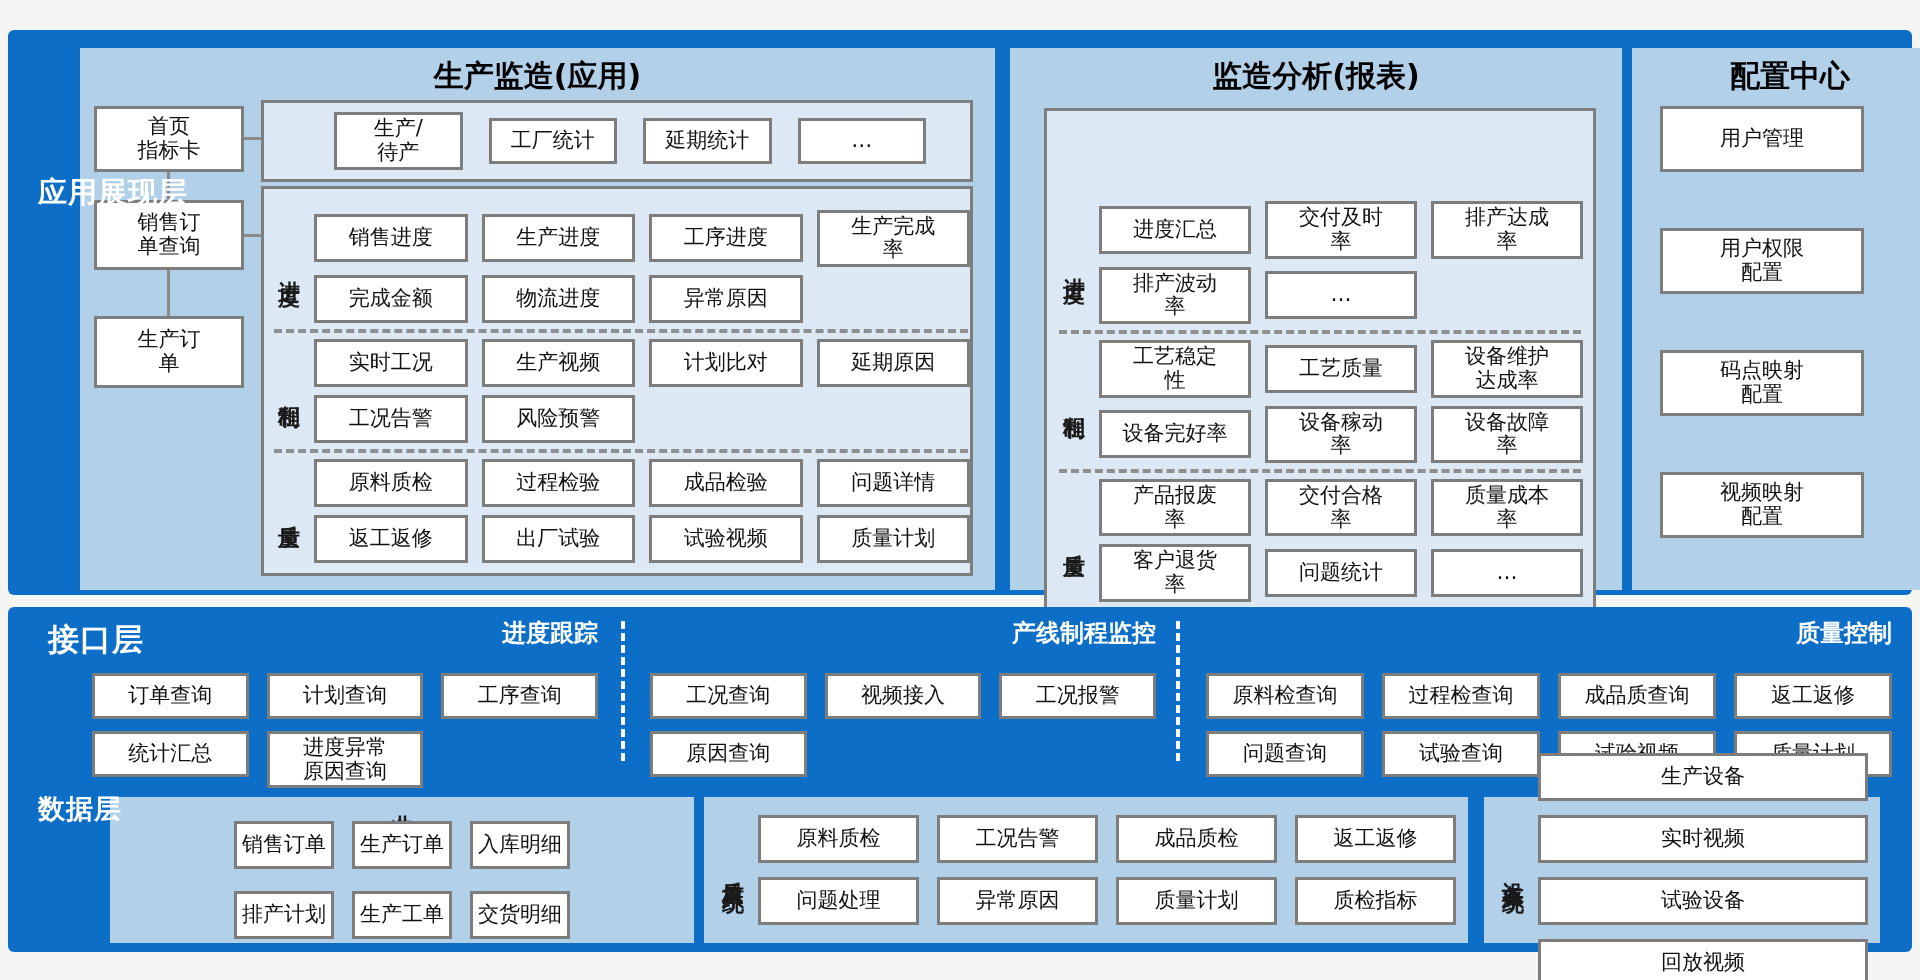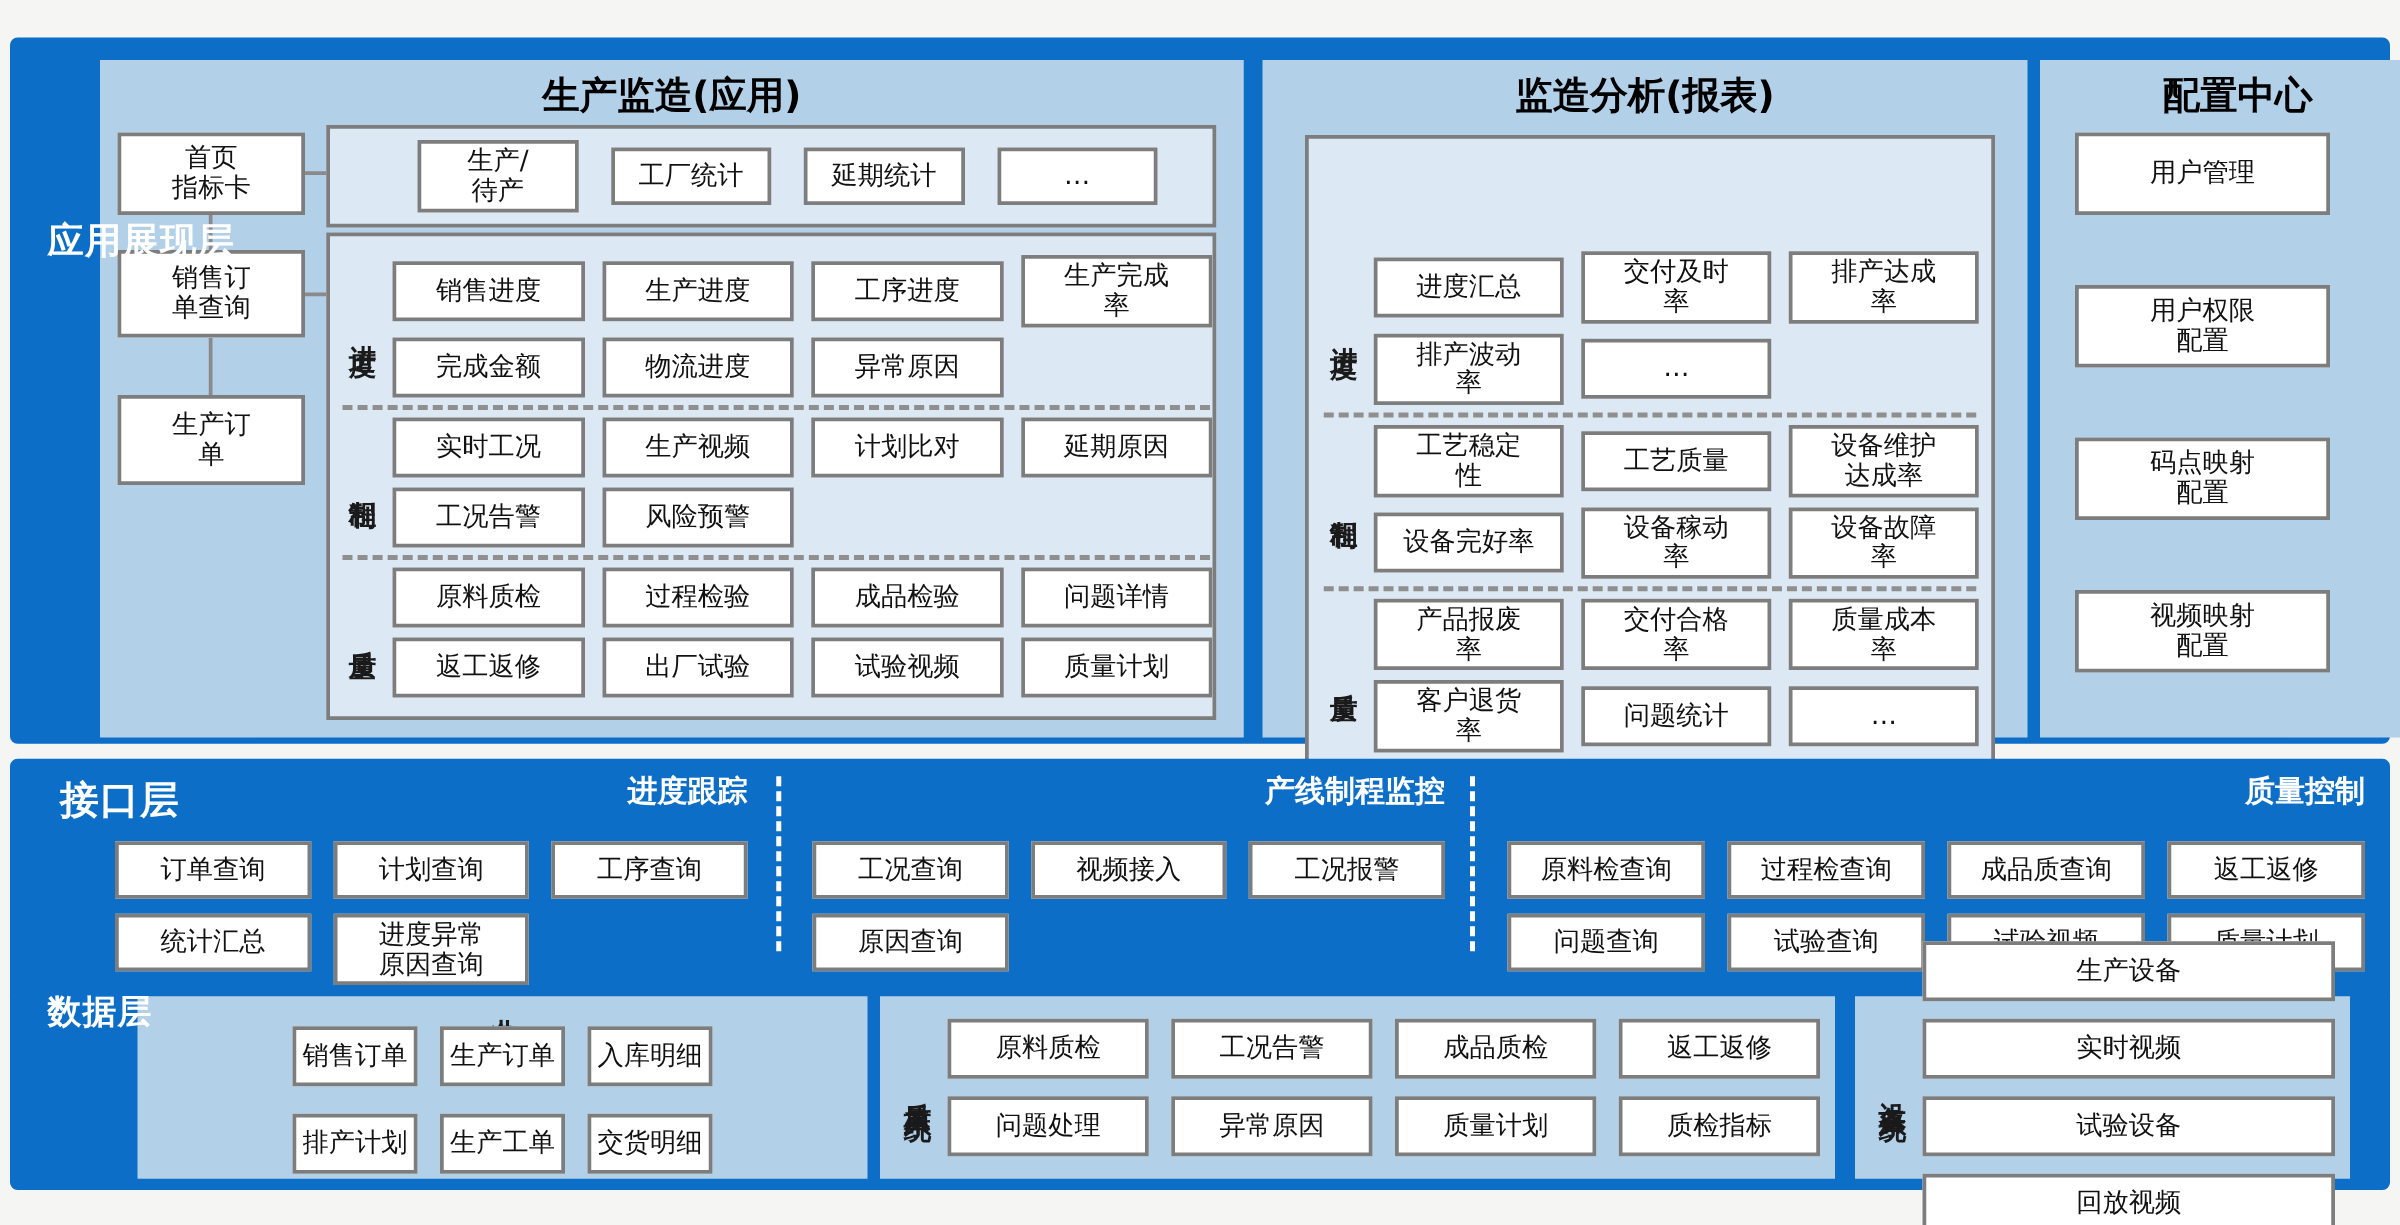--- a/index.html
+++ b/index.html
@@ -27,21 +27,21 @@
   .boxes{display:grid;gap:8px 14px;align-items:center;}
   .cols4{grid-template-columns:repeat(4,1fr);}
   .cols3{grid-template-columns:repeat(3,1fr);}
   .cols2{grid-template-columns:repeat(1,1fr);}
 
   .subpanel{position:absolute;background:#dce9f5;border:3px solid #7d7d7d;box-sizing:border-box;}
   #prod-overview{left:181px;top:52px;width:712px;height:82px;display:flex;align-items:center;
                  padding:0 44px 0 70px;gap:26px;}
   #prod-overview .box{flex:1;min-height:46px;}
   #prod-main{left:181px;top:138px;width:712px;height:390px;display:flex;flex-direction:column;
-             justify-content:center;padding:10px 0 10px 8px;}
+             justify-content:flex-end;padding:10px 0 10px 8px;}
   #ana-main{left:34px;top:60px;width:552px;height:587px;display:flex;flex-direction:column;
             justify-content:center;padding:12px 10px;}
 
   .section{display:flex;gap:8px;align-items:center;}
   .vlabel{writing-mode:vertical-rl;text-orientation:upright;font-size:22px;font-weight:600;color:#1a1a1a;
           display:flex;align-items:center;justify-content:center;width:34px;letter-spacing:3px;}
   .section .boxes{flex:1;}
   .hdash{border-top:4px dashed #8f8f8f;margin:6px 2px;}
 
   

